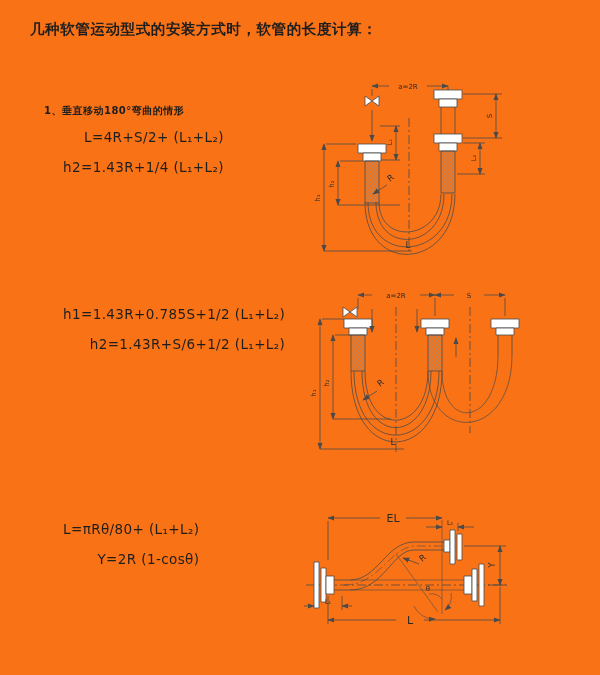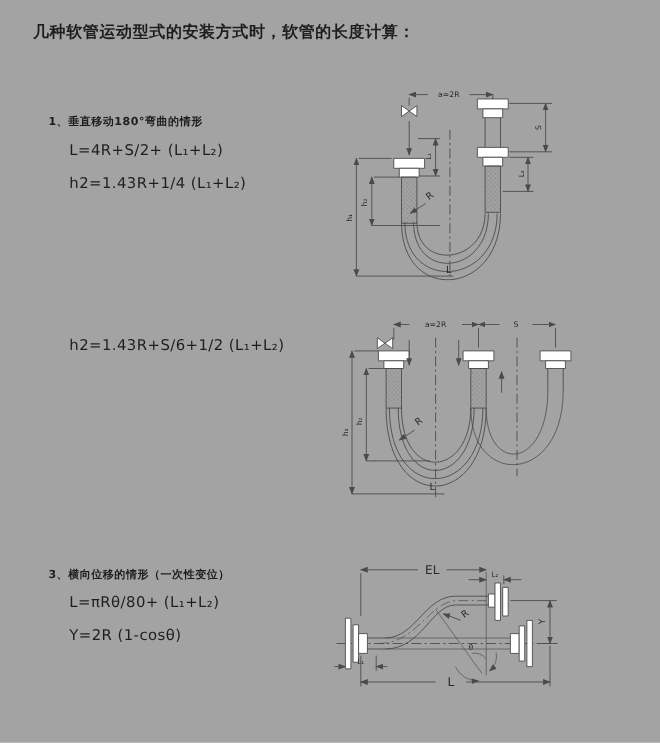--- a/index.html
+++ b/index.html
@@ -1,27 +1,27 @@
 <!DOCTYPE html>
 <html><head>
 <meta charset="utf-8">
 <style>
   html,body{margin:0;padding:0;}
   .page{
-    position:relative;width:600px;height:675px;background:#a3a3a3;
+    position:relative;width:600px;height:675px;background:#f97316;
     font-family:"DejaVu Sans","Liberation Sans",sans-serif;color:#1e1e1e;
     overflow:hidden;
   }
   .doc-title{
     position:absolute;left:30px;top:20px;font-size:14.5px;font-weight:bold;
     letter-spacing:0.6px;white-space:nowrap;
   }
   .section{position:absolute;white-space:nowrap;}
   .sec-heading{font-size:10px;font-weight:600;letter-spacing:0.5px;margin:0 0 5px 0;}
-  .formula{font-size:13.5px;letter-spacing:0.4px;line-height:29.5px;margin-left:19px;}
+  .formula{font-size:13.5px;letter-spacing:0.4px;line-height:29.5px;margin-left:19px;text-align:right;}
   .diag{position:absolute;}
   .diag line,.diag path,.diag rect,.diag polygon{vector-effect:non-scaling-stroke;}
   .diag text{font-family:"DejaVu Sans","Liberation Sans",sans-serif;fill:#2a2a2a;}
   .sec1{left:44px;top:104px;}
   .sec2{left:44px;top:300px;}
   .sec3{left:44px;top:515px;}
 </style>
 </head>
 <body>
 
@@ -29,25 +29,25 @@
 
   <div class="doc-title">几种软管运动型式的安装方式时，软管的长度计算：</div>
 
   <div class="section sec1">
     <div class="sec-heading">1、垂直移动180°弯曲的情形</div>
     <div class="formula">L=4R+S/2+ (L₁+L₂)</div>
     <div class="formula">h2=1.43R+1/4 (L₁+L₂)</div>
   </div>
 
   <div class="section sec2">
+    <div class="formula">h1=1.43R+0.785S+1/2 (L₁+L₂)</div>
     <div class="formula">h2=1.43R+S/6+1/2 (L₁+L₂)</div>
   </div>
 
   <div class="section sec3">
-    <div class="sec-heading">3、横向位移的情形（一次性变位）</div>
     <div class="formula">L=πRθ/80+ (L₁+L₂)</div>
     <div class="formula">Y=2R (1-cosθ)</div>
   </div>
 
   <svg class="diag" style="left:310px;top:70px" width="220" height="185" viewBox="0 0 220 185">
     <defs>
       <pattern id="braid1" width="4" height="4" patternUnits="userSpaceOnUse">
         <path d="M0,4 L4,0 M0,0 L4,4" stroke="#8a8a8a" stroke-width="0.5"></path>
       </pattern>
       <marker id="ar1" viewBox="0 0 10 10" refX="9" refY="5" markerWidth="7" markerHeight="7" markerUnits="userSpaceOnUse" orient="auto-start-reverse">

